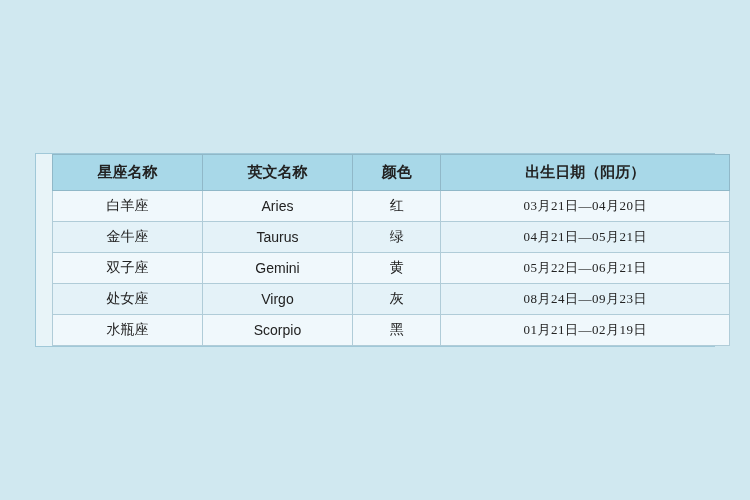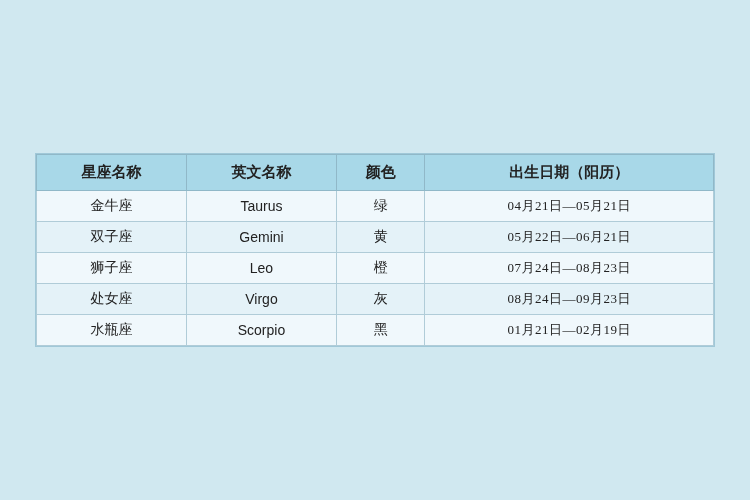--- a/index.html
+++ b/index.html
@@ -20,20 +20,21 @@
 
     .table-container {
       background-color: #e8f4f8;
       border: 1px solid #a0c8d8;
       width: 680px;
     }
 
     table {
       width: 100%;
       border-collapse: collapse;
+      margin-left: 16px;
     }
 
     thead tr {
       background-color: #a8d8e8;
     }
 
     th {
       border: 1px solid #90b8c8;
       padding: 8px 6px;
       text-align: center;
@@ -75,37 +76,37 @@
   <table>
     <thead>
       <tr>
         <th>星座名称</th>
         <th>英文名称</th>
         <th>颜色</th>
         <th>出生日期（阳历）</th>
       </tr>
     </thead>
     <tbody id="table-body">
+    <tr>
+          <td>白羊座</td>
+          <td class="english">Aries</td>
+          <td>红</td>
+          <td class="date-range">03月21日—04月20日</td>
+        </tr>
         <tr>
           <td>金牛座</td>
           <td class="english">Taurus</td>
           <td>绿</td>
           <td class="date-range">04月21日—05月21日</td>
         </tr>
         <tr>
           <td>双子座</td>
           <td class="english">Gemini</td>
           <td>黄</td>
           <td class="date-range">05月22日—06月21日</td>
-        </tr>
-        <tr>
-          <td>狮子座</td>
-          <td class="english">Leo</td>
-          <td>橙</td>
-          <td class="date-range">07月24日—08月23日</td>
         </tr>
         <tr>
           <td>处女座</td>
           <td class="english">Virgo</td>
           <td>灰</td>
           <td class="date-range">08月24日—09月23日</td>
         </tr>
         <tr>
           <td>水瓶座</td>
           <td class="english">Scorpio</td>

